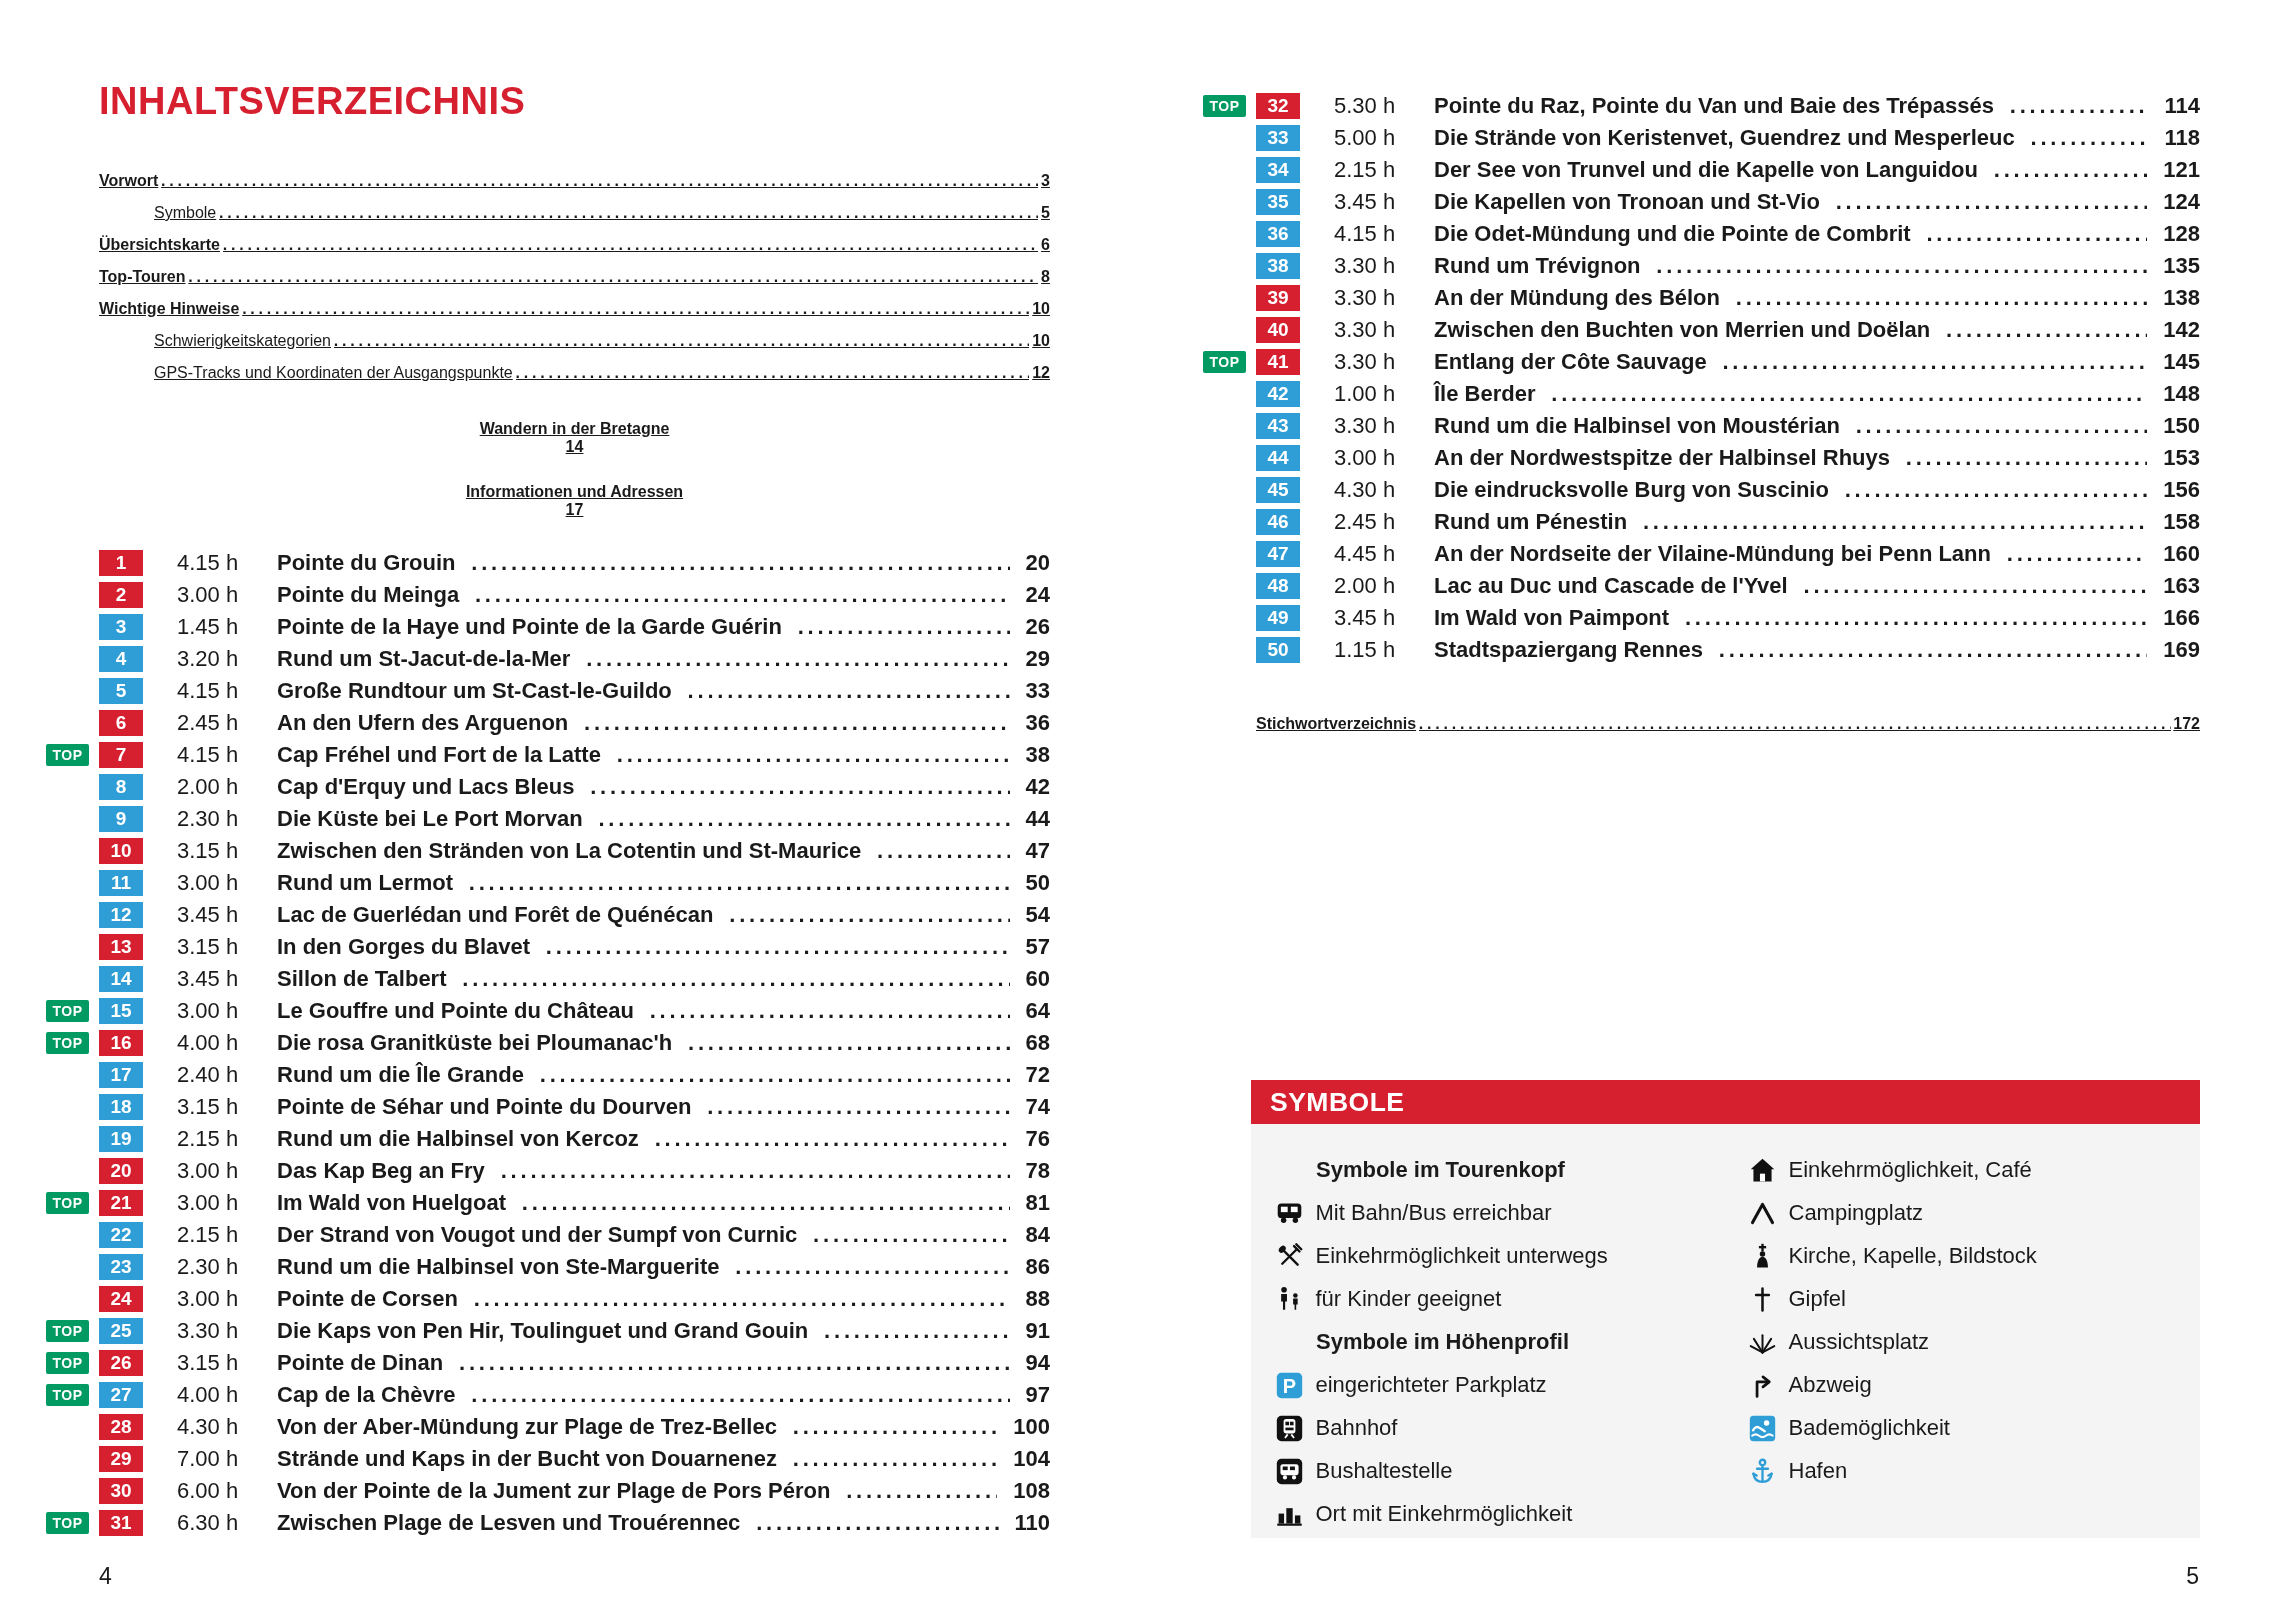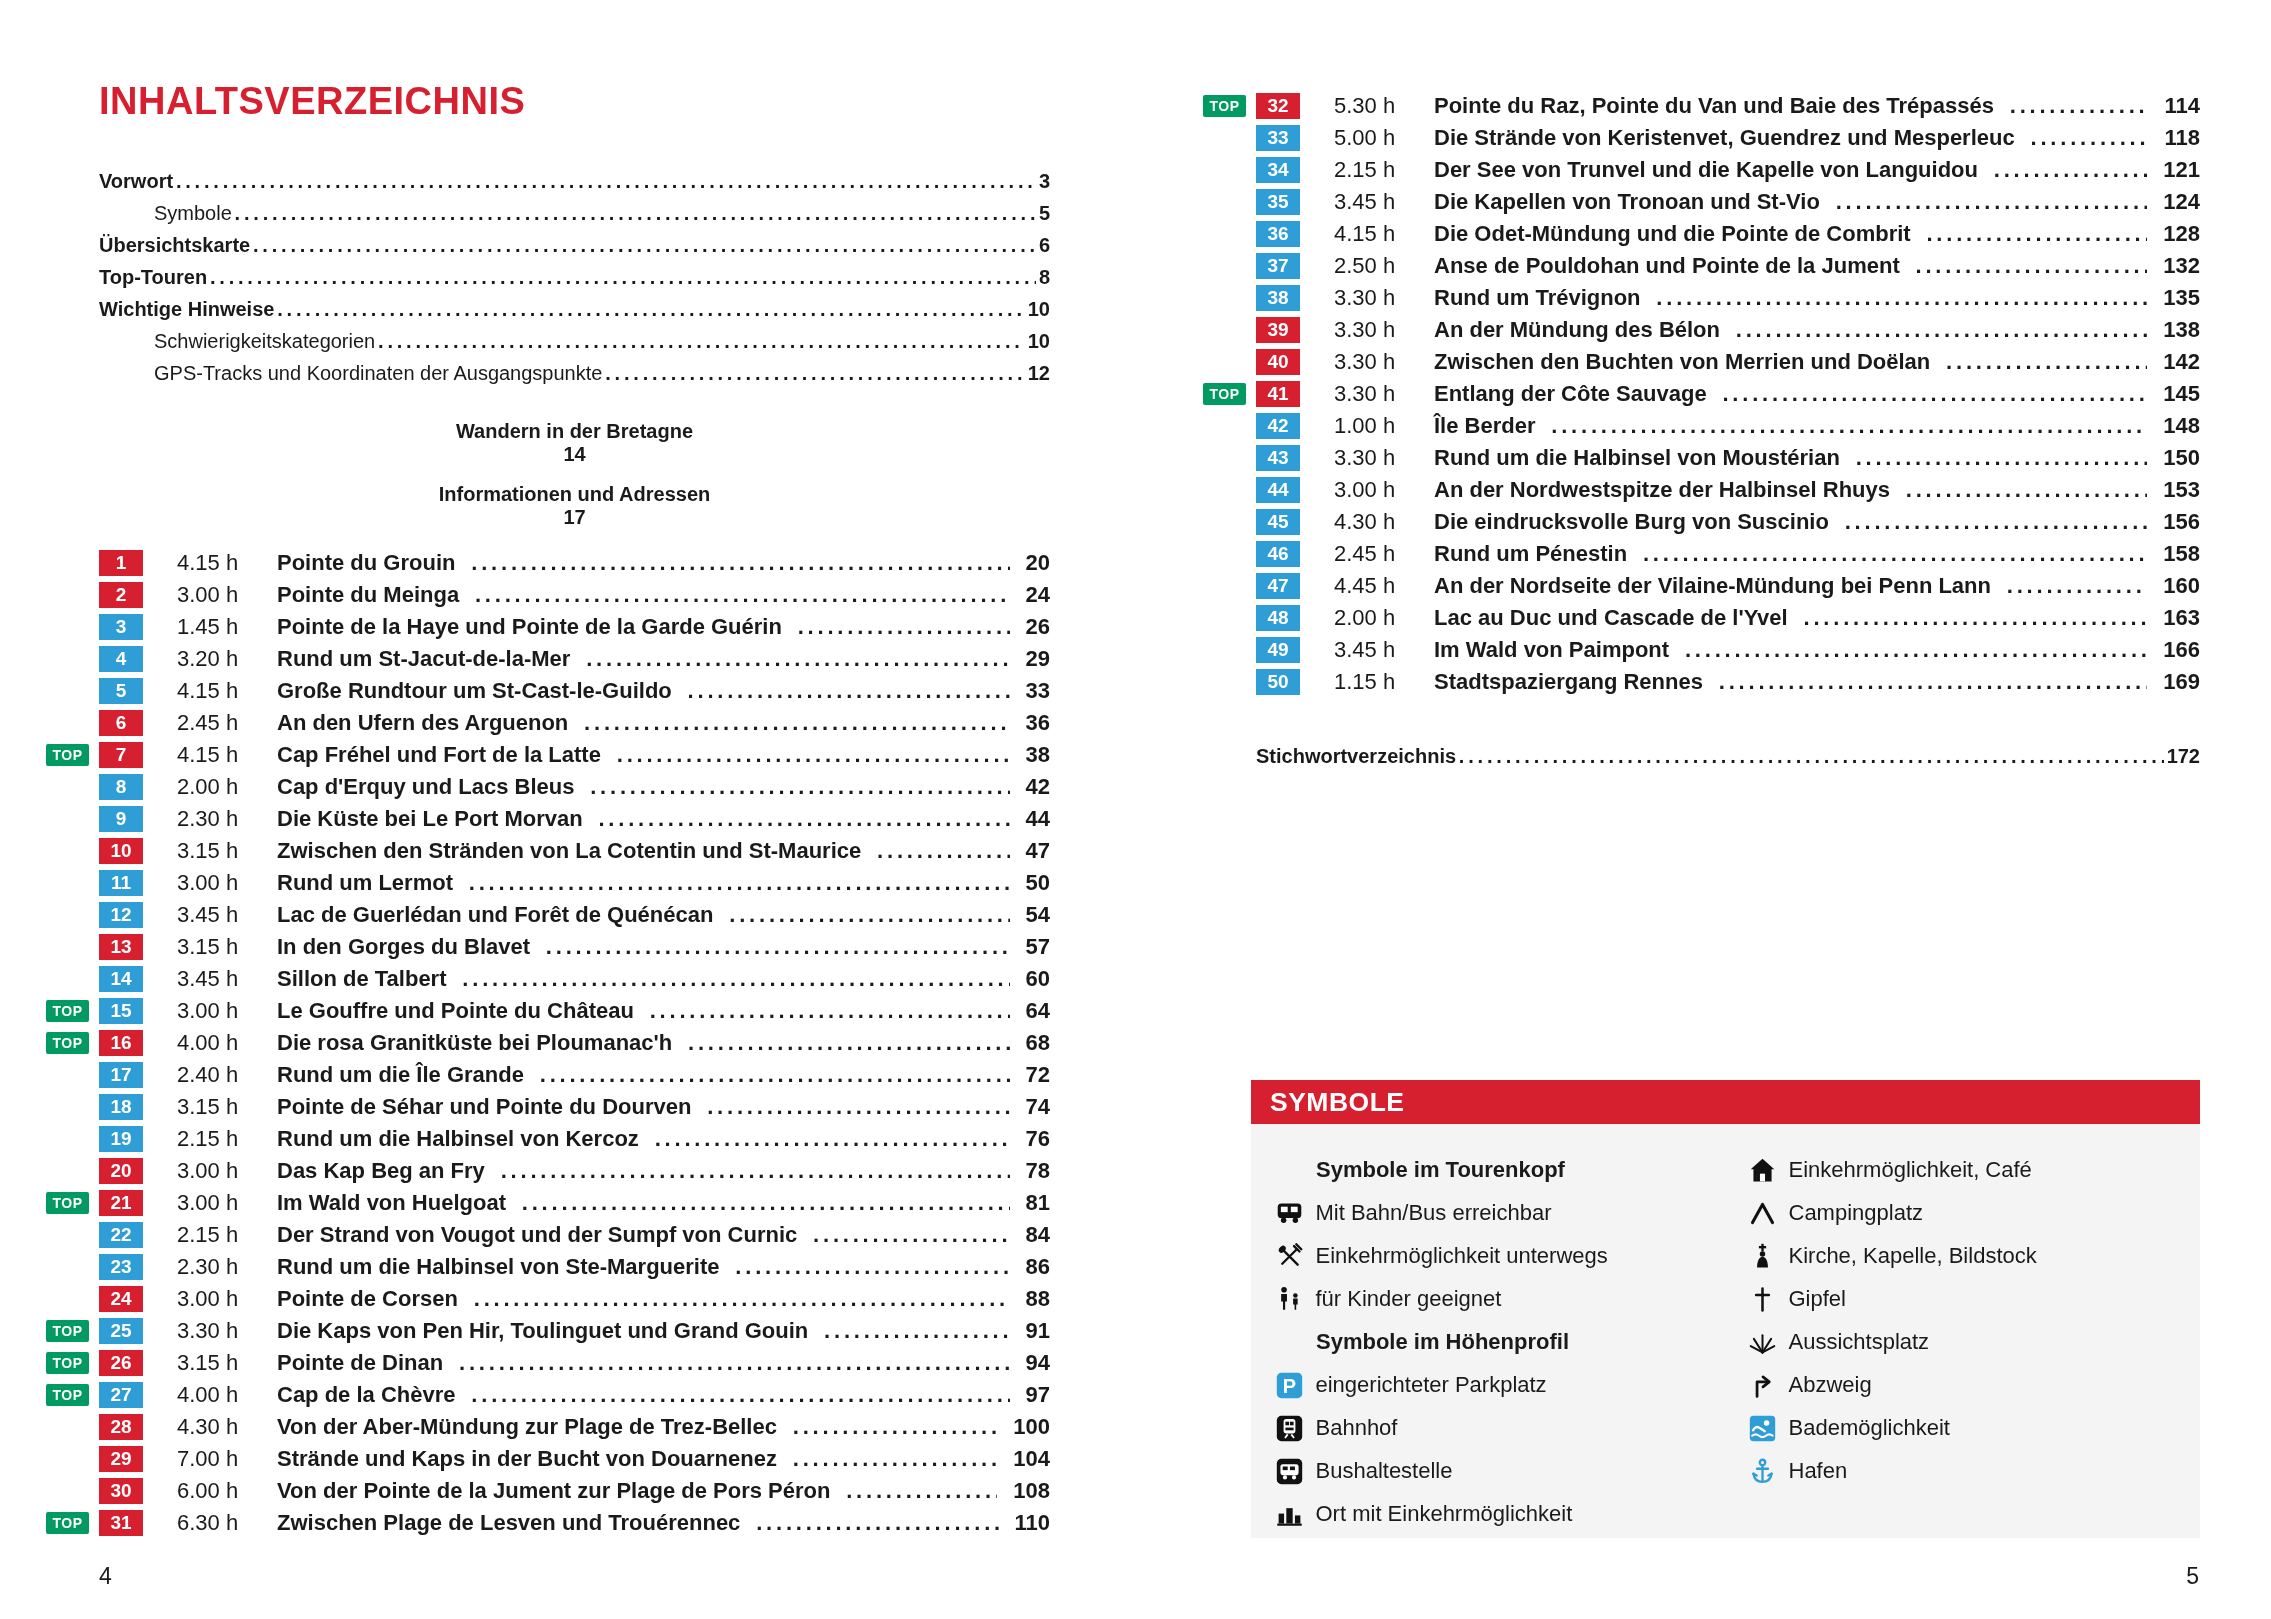--- a/index.html
+++ b/index.html
@@ -9,21 +9,21 @@
     font-family:"Liberation Sans", sans-serif;
   }
   .page-left{position:absolute;left:99px;top:80px;width:951px;}
   .page-right{position:absolute;left:1256px;top:90px;width:944px;}
 
   .toc-title{
     margin:0 0 42px 0;font-size:38px;font-weight:bold;letter-spacing:0.5px;
     color:var(--red,#d6202f);
   }
 
-  .fm-row{display:flex;align-items:center;height:32px;font-size:20px;}
+  .fm-row{display:flex;align-items:center;height:32px;font-size:16px;text-decoration:underline;}
   .fm-row .fm-label{font-weight:bold;white-space:nowrap;}
   .fm-row.sub{padding-left:55px;}
   .fm-row.sub .fm-label{font-weight:normal;}
   .fm-row.gap{margin-top:31px;flex-direction:column;}
 
   .tour-list{margin-top:32px;}
   .tour-row{display:flex;align-items:center;height:32px;font-size:22px;position:relative;gap:13px;}
   .top-badge{
     position:absolute;left:-53px;top:50%;transform:translateY(-50%);
     width:43px;height:22px;border-radius:1.9px;
@@ -385,27 +385,20 @@
         <span class="pageno">124</span>
       </div>
       <div class="tour-row">
         <span class="num-badge blue">36</span>
         <span class="time">4.15 h</span>
         <span class="tour-title">Die Odet-Mündung und die Pointe de Combrit</span>
         <span class="dots"></span>
         <span class="pageno">128</span>
       </div>
       <div class="tour-row">
-        <span class="num-badge blue">37</span>
-        <span class="time">2.50 h</span>
-        <span class="tour-title">Anse de Pouldohan und Pointe de la Jument</span>
-        <span class="dots"></span>
-        <span class="pageno">132</span>
-      </div>
-      <div class="tour-row">
         <span class="num-badge blue">38</span>
         <span class="time">3.30 h</span>
         <span class="tour-title">Rund um Trévignon</span>
         <span class="dots"></span>
         <span class="pageno">135</span>
       </div>
       <div class="tour-row">
         <span class="num-badge red">39</span>
         <span class="time">3.30 h</span>
         <span class="tour-title">An der Mündung des Bélon</span>

